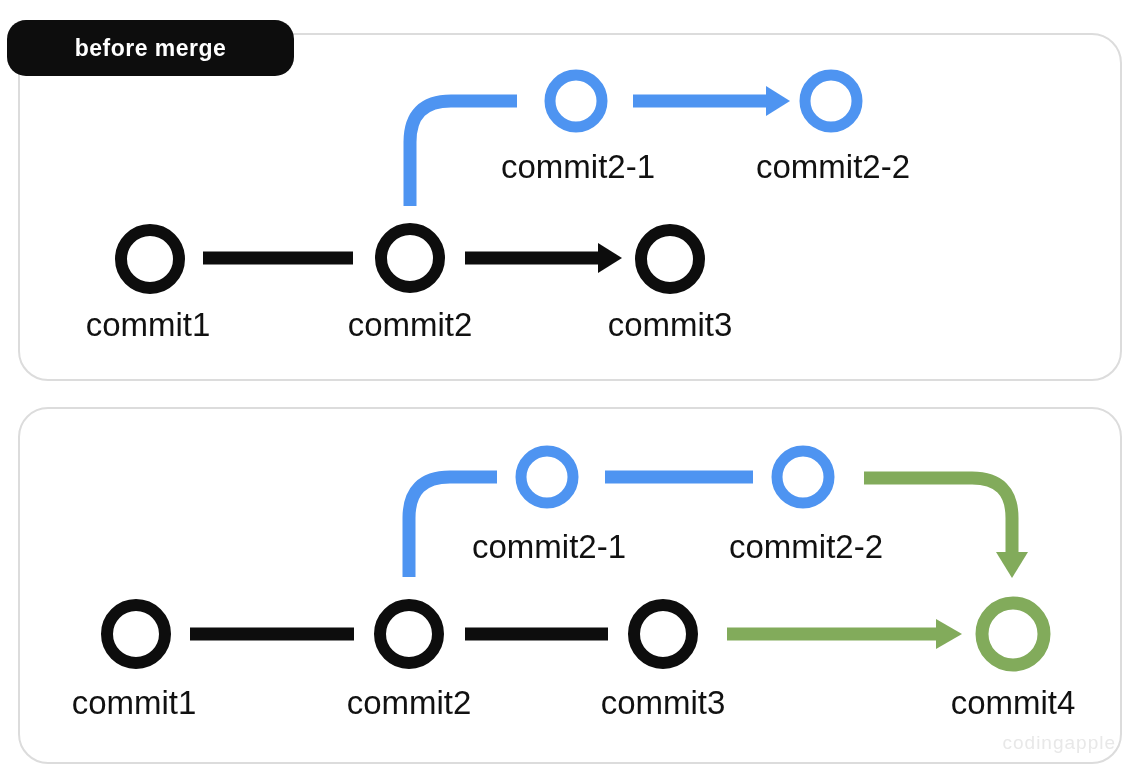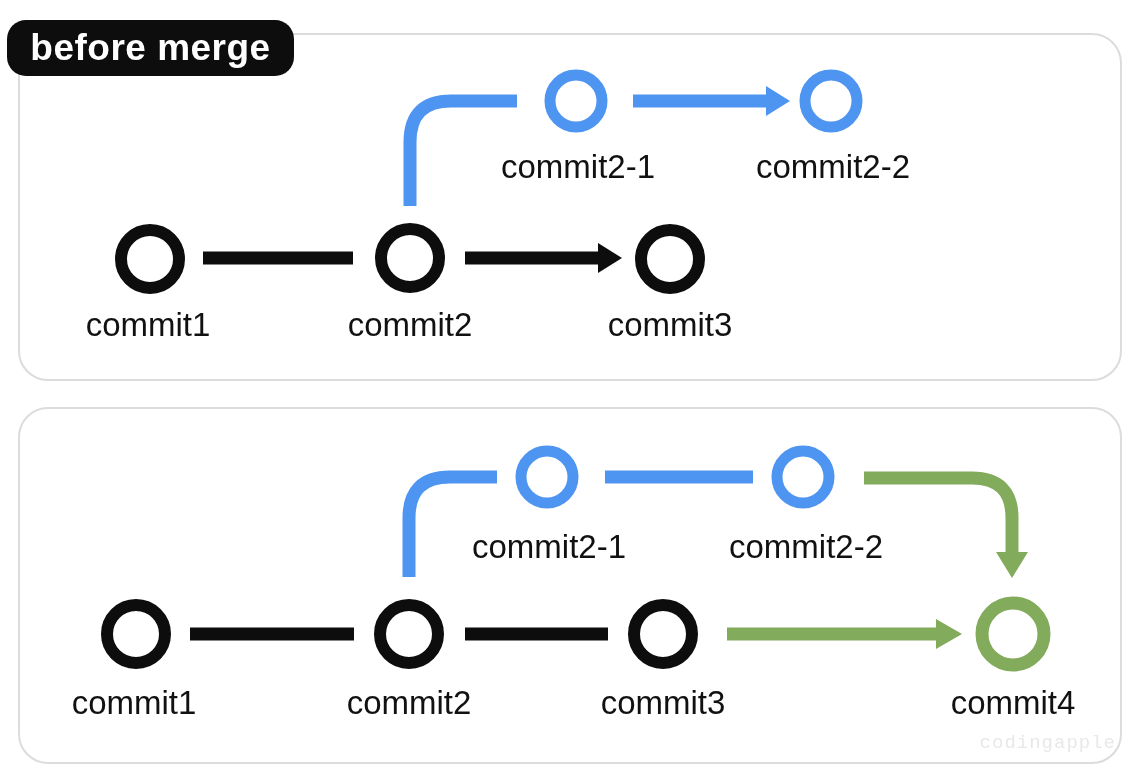--- a/index.html
+++ b/index.html
@@ -9,42 +9,42 @@
   }
   .panel{
     position:absolute;background:#ffffff;
     border:2px solid var(--panel-border,#dcdcdc);
     border-radius:30px;
   }
   .panel-before{left:18px;top:33px;width:1100px;height:344px;}
   .panel-merge{left:18px;top:407px;width:1100px;height:353px;}
   .badge{
     position:absolute;display:flex;align-items:center;justify-content:center;
-    color:var(--badge-text,#fff);font-weight:bold;font-size:37px;letter-spacing:.5px;
+    color:var(--badge-text,#fff);font-weight:bold;font-size:23px;letter-spacing:.5px;
     border-radius:19px;z-index:3;
   }
   .badge-before{left:7px;top:20px;width:287px;height:56px;background:var(--badge-before-bg,#0d0d0d);}
   .badge-merge{left:8px;top:397px;width:291px;height:55px;background:var(--badge-merge-bg,#7cac5d);}
   svg.graph{position:absolute;left:0;top:0;z-index:2;}
   .edge-black{stroke:var(--main-black,#0d0d0d);stroke-width:13;fill:none;}
   .edge-blue{stroke:var(--branch-blue,#4e94f1);stroke-width:13;fill:none;}
   .edge-green{stroke:var(--merge-green,#82ab5b);stroke-width:13;fill:none;}
   .node-black{stroke:var(--main-black,#0d0d0d);stroke-width:12;fill:#ffffff;}
   .node-blue{stroke:var(--branch-blue,#4e94f1);stroke-width:11;fill:#ffffff;}
   .node-green{stroke:var(--merge-green,#82ab5b);stroke-width:13;fill:#ffffff;}
   .head-black{fill:var(--main-black,#0d0d0d);stroke:none;}
   .head-blue{fill:var(--branch-blue,#4e94f1);stroke:none;}
   .head-green{fill:var(--merge-green,#82ab5b);stroke:none;}
   .node-label{
     font-family:"Liberation Sans",sans-serif;font-size:33px;
     fill:var(--label-text,#111111);text-anchor:middle;
   }
   .watermark{
     position:absolute;right:26px;top:732px;z-index:4;
-    font-family:Liberation Mono, monospace;font-size:19px;letter-spacing:1px;
+    font-family:Liberation Sans, sans-serif;font-size:19px;letter-spacing:1px;
     color:var(--watermark-gray,#e8e8e8);
   }
 </style>
 </head>
 <body>
 
 <div class="stage">
 
   <div class="panel panel-before"></div>
   <div class="panel panel-merge"></div>

